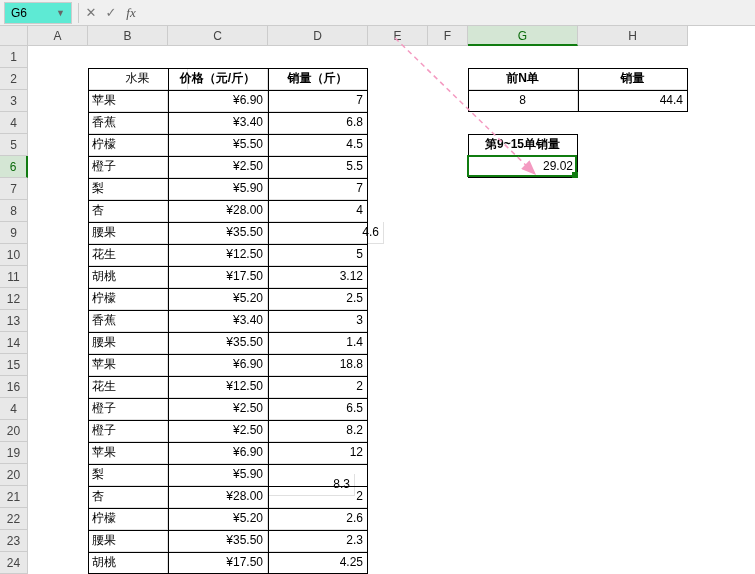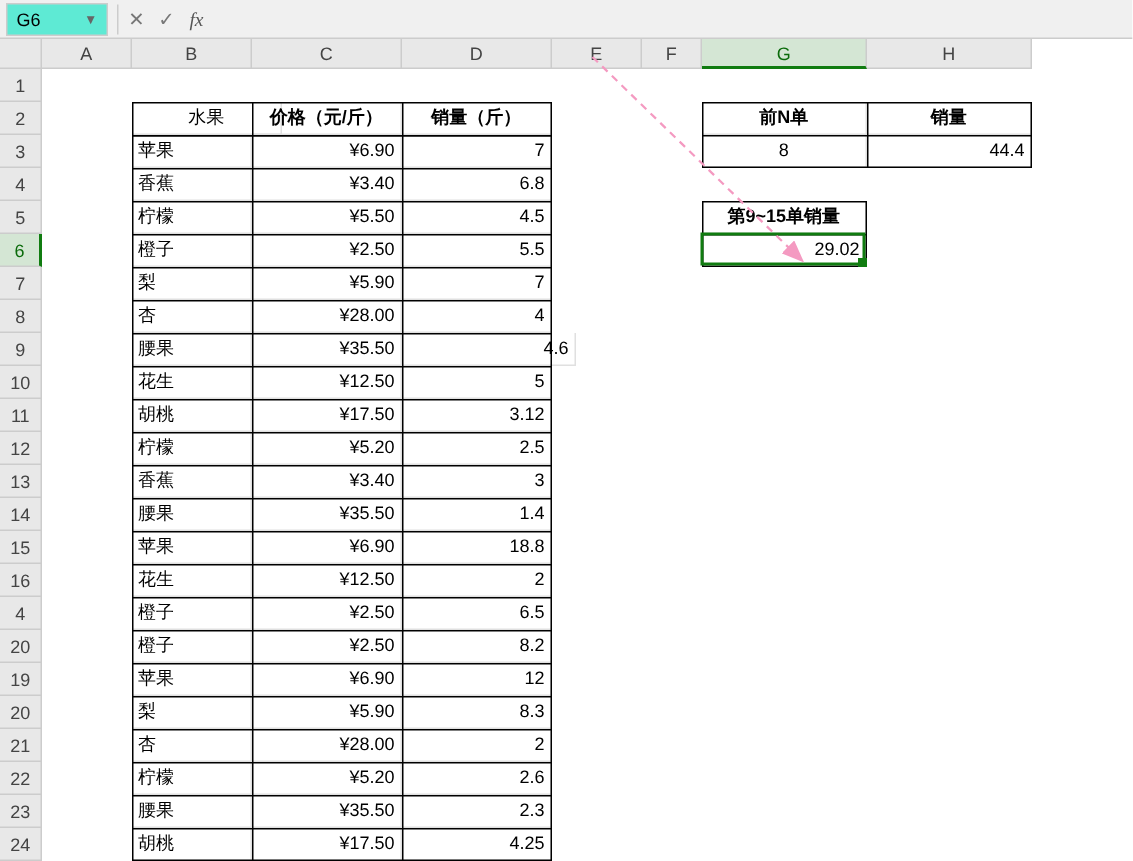--- a/index.html
+++ b/index.html
@@ -283,21 +283,21 @@
       <div class="cell r" style="left: 140px; top: 352px; width: 100px;">¥2.50</div>
       <div class="cell r" style="left: 240px; top: 352px; width: 100px;">6.5</div>
       <div class="cell" style="left: 60px; top: 374px; width: 80px;">橙子</div>
       <div class="cell r" style="left: 140px; top: 374px; width: 100px;">¥2.50</div>
       <div class="cell r" style="left: 240px; top: 374px; width: 100px;">8.2</div>
       <div class="cell" style="left: 60px; top: 396px; width: 80px;">苹果</div>
       <div class="cell r" style="left: 140px; top: 396px; width: 100px;">¥6.90</div>
       <div class="cell r" style="left: 240px; top: 396px; width: 100px;">12</div>
       <div class="cell" style="left: 60px; top: 418px; width: 80px;">梨</div>
       <div class="cell r" style="left: 140px; top: 418px; width: 100px;">¥5.90</div>
-      <div class="cell r" style="left: 240px; top: 418px; width: 100px;">8.3</div>
+      <div class="cell r" style="left: 240px; top: 428px; width: 87px;">8.3</div>
       <div class="cell" style="left: 60px; top: 440px; width: 80px;">杏</div>
       <div class="cell r" style="left: 140px; top: 440px; width: 100px;">¥28.00</div>
       <div class="cell r" style="left: 240px; top: 440px; width: 100px;">2</div>
       <div class="cell" style="left: 60px; top: 462px; width: 80px;">柠檬</div>
       <div class="cell r" style="left: 140px; top: 462px; width: 100px;">¥5.20</div>
       <div class="cell r" style="left: 240px; top: 462px; width: 100px;">2.6</div>
       <div class="cell" style="left: 60px; top: 484px; width: 80px;">腰果</div>
       <div class="cell r" style="left: 140px; top: 484px; width: 100px;">¥35.50</div>
       <div class="cell r" style="left: 240px; top: 484px; width: 100px;">2.3</div>
       <div class="cell" style="left: 60px; top: 506px; width: 80px;">胡桃</div>

